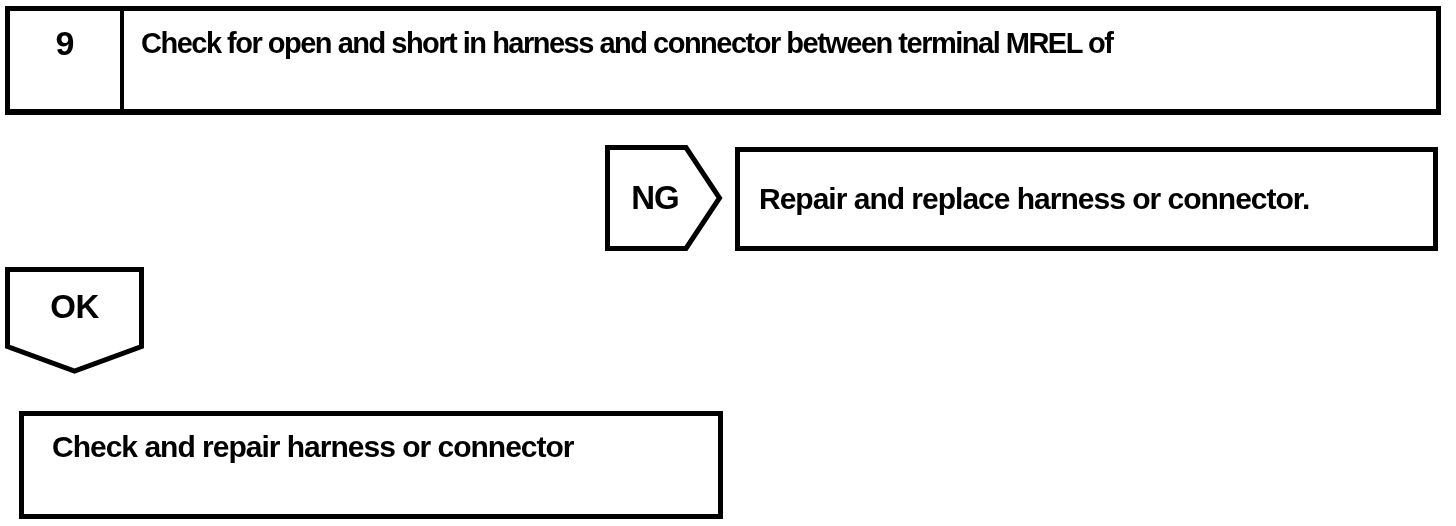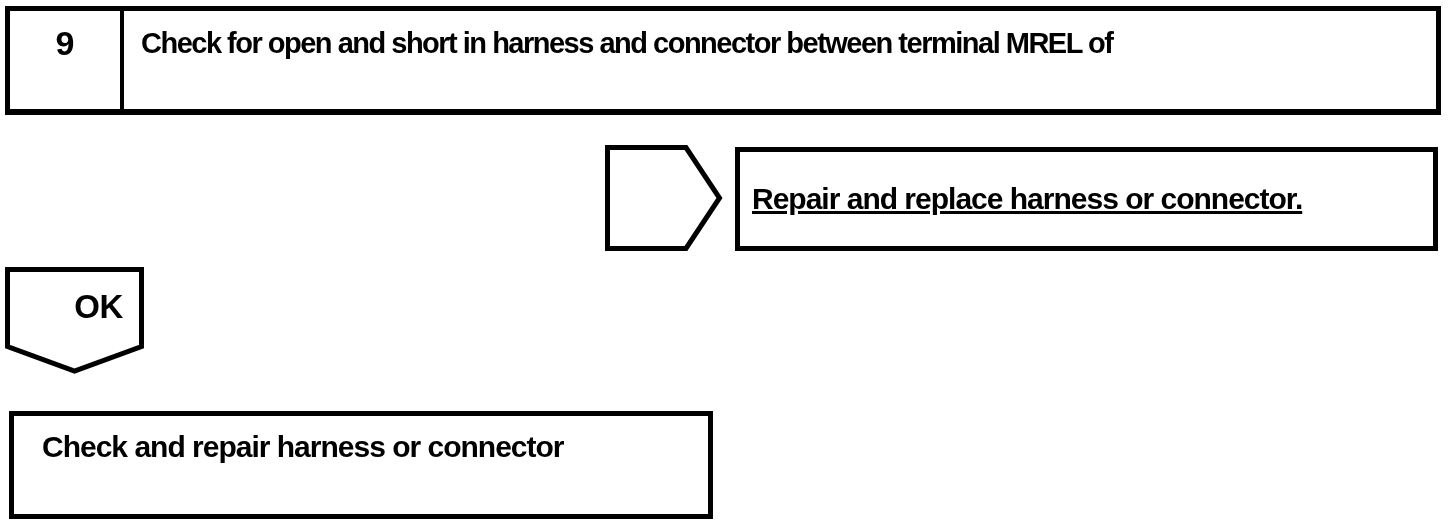--- a/index.html
+++ b/index.html
@@ -78,50 +78,48 @@
     letter-spacing: -1px;
   }
   
   .ng-result-box {
     left: 735px;
     top: 147px;
     width: 703px;
     height: 104px;
     display: flex;
     align-items: center;
-    padding-left: 12px;
+    padding-left: 19px;
     font-size: 30px;
     letter-spacing: -1px;
     white-space: nowrap;
-    text-decoration: underline;
   }
   
   .ok-shape {
     position: absolute;
     left: 5px;
     top: 267px;
     width: 139px;
     height: 107px;
   }
   .ok-label {
     position: absolute;
     left: 0;
     top: 0;
     width: 139px;
     height: 80px;
     display: flex;
     align-items: center;
     justify-content: center;
     font-size: 33px;
     letter-spacing: -0.5px;
-    margin-left: 24px;
   }
   
   .ok-result-box {
-    left: 9px;
+    left: 19px;
     top: 411px;
     width: 704px;
     height: 108px;
     padding: 15px 0 0 28px;
     font-size: 30px;
     line-height: 31px;
     letter-spacing: -1px;
   }
 </style>
 </head>
@@ -133,20 +131,21 @@
     <div class="step-num">9</div>
     <div class="step-text">
       <span class="line">Check for open and short in harness and connector between terminal MREL of</span>
     </div>
   </div>
 
   <div class="ng-shape">
     <svg width="118" height="106" viewBox="0 0 118 106">
       <polygon points="2.5,2.5 81,2.5 114.5,53 81,103.5 2.5,103.5" fill="#ffffff" stroke="#000000" stroke-width="5" stroke-linejoin="miter"></polygon>
     </svg>
+    <span class="ng-label">NG</span>
   </div>
 
   <div class="box ng-result-box">
     <span>Repair and replace harness or connector.</span>
   </div>
 
   <div class="ok-shape">
     <svg width="139" height="107" viewBox="0 0 139 107">
       <polygon points="2.5,2.5 136.5,2.5 136.5,79.5 69.5,104 2.5,79.5" fill="#ffffff" stroke="#000000" stroke-width="5" stroke-linejoin="miter"></polygon>
     </svg>

